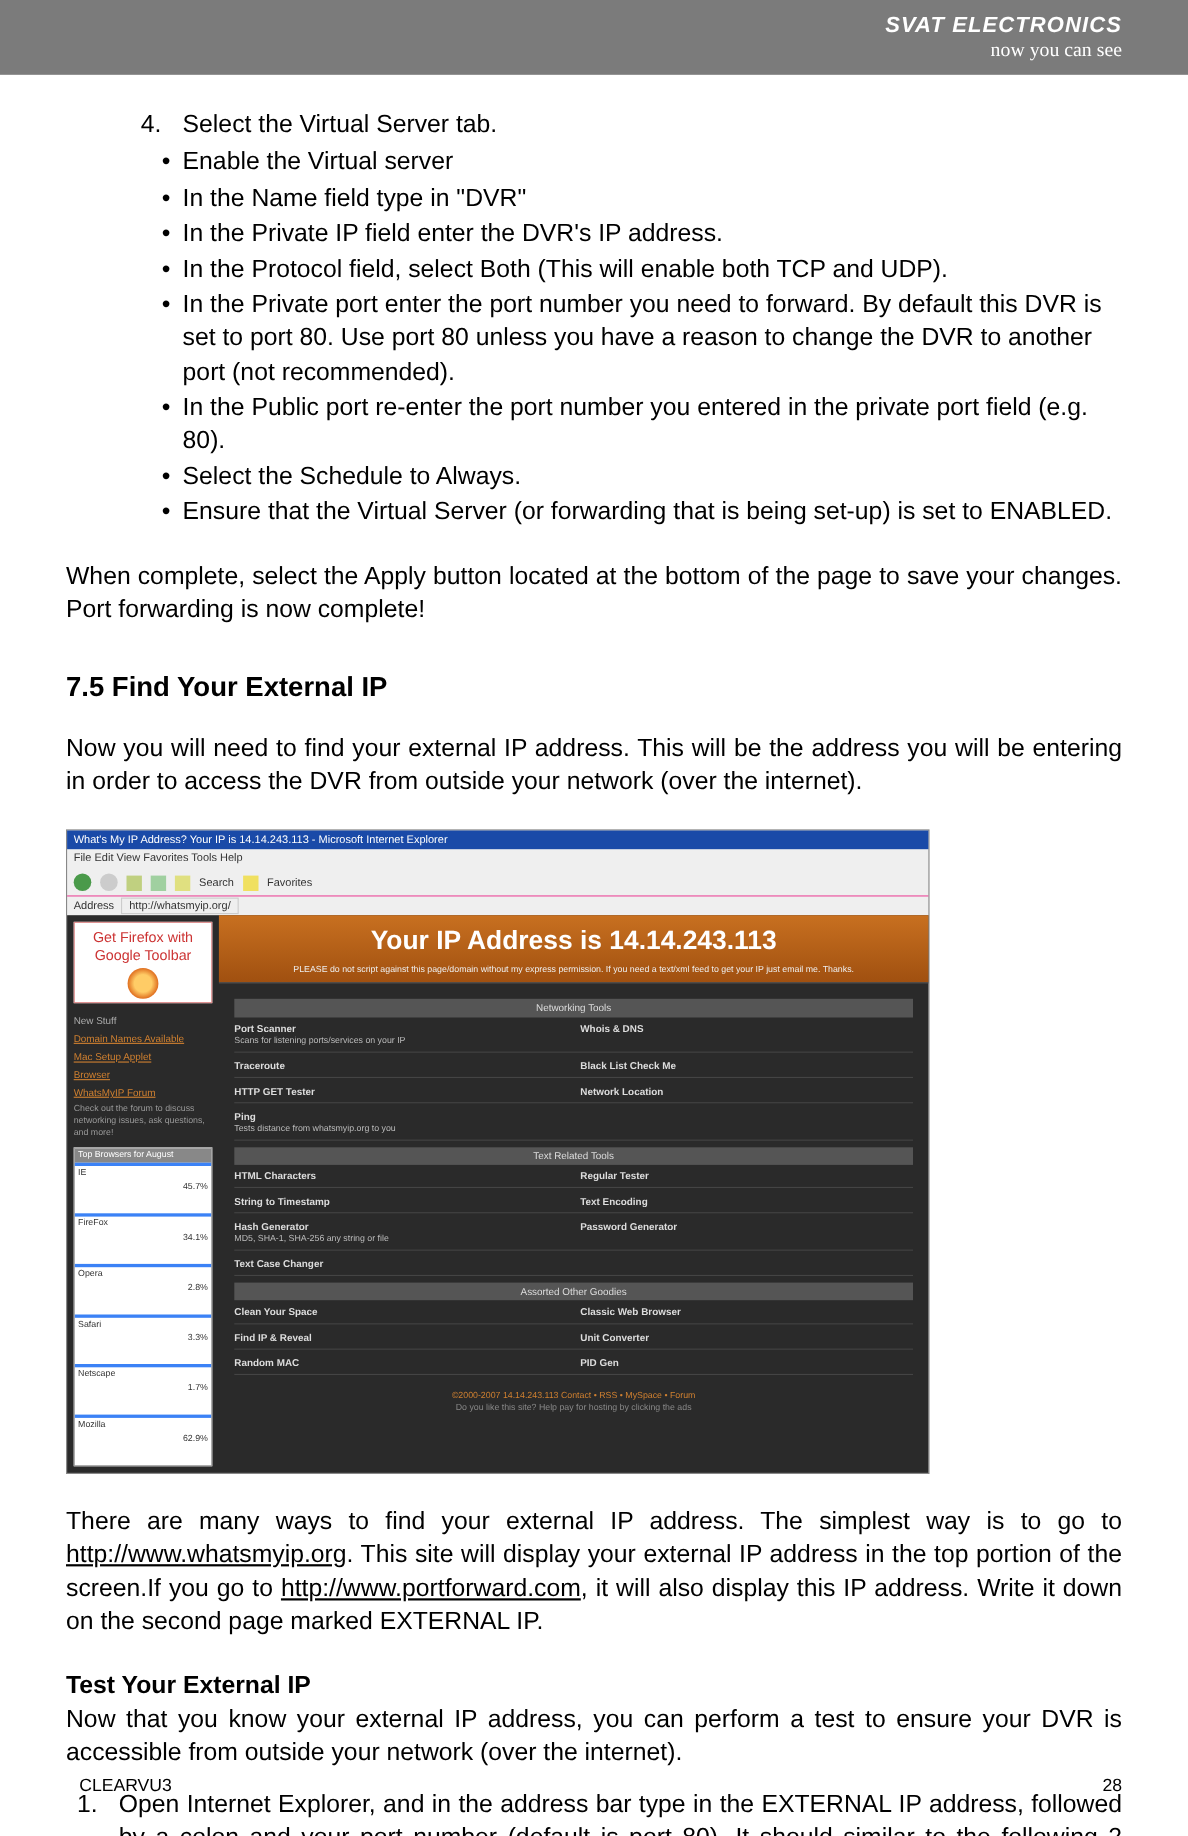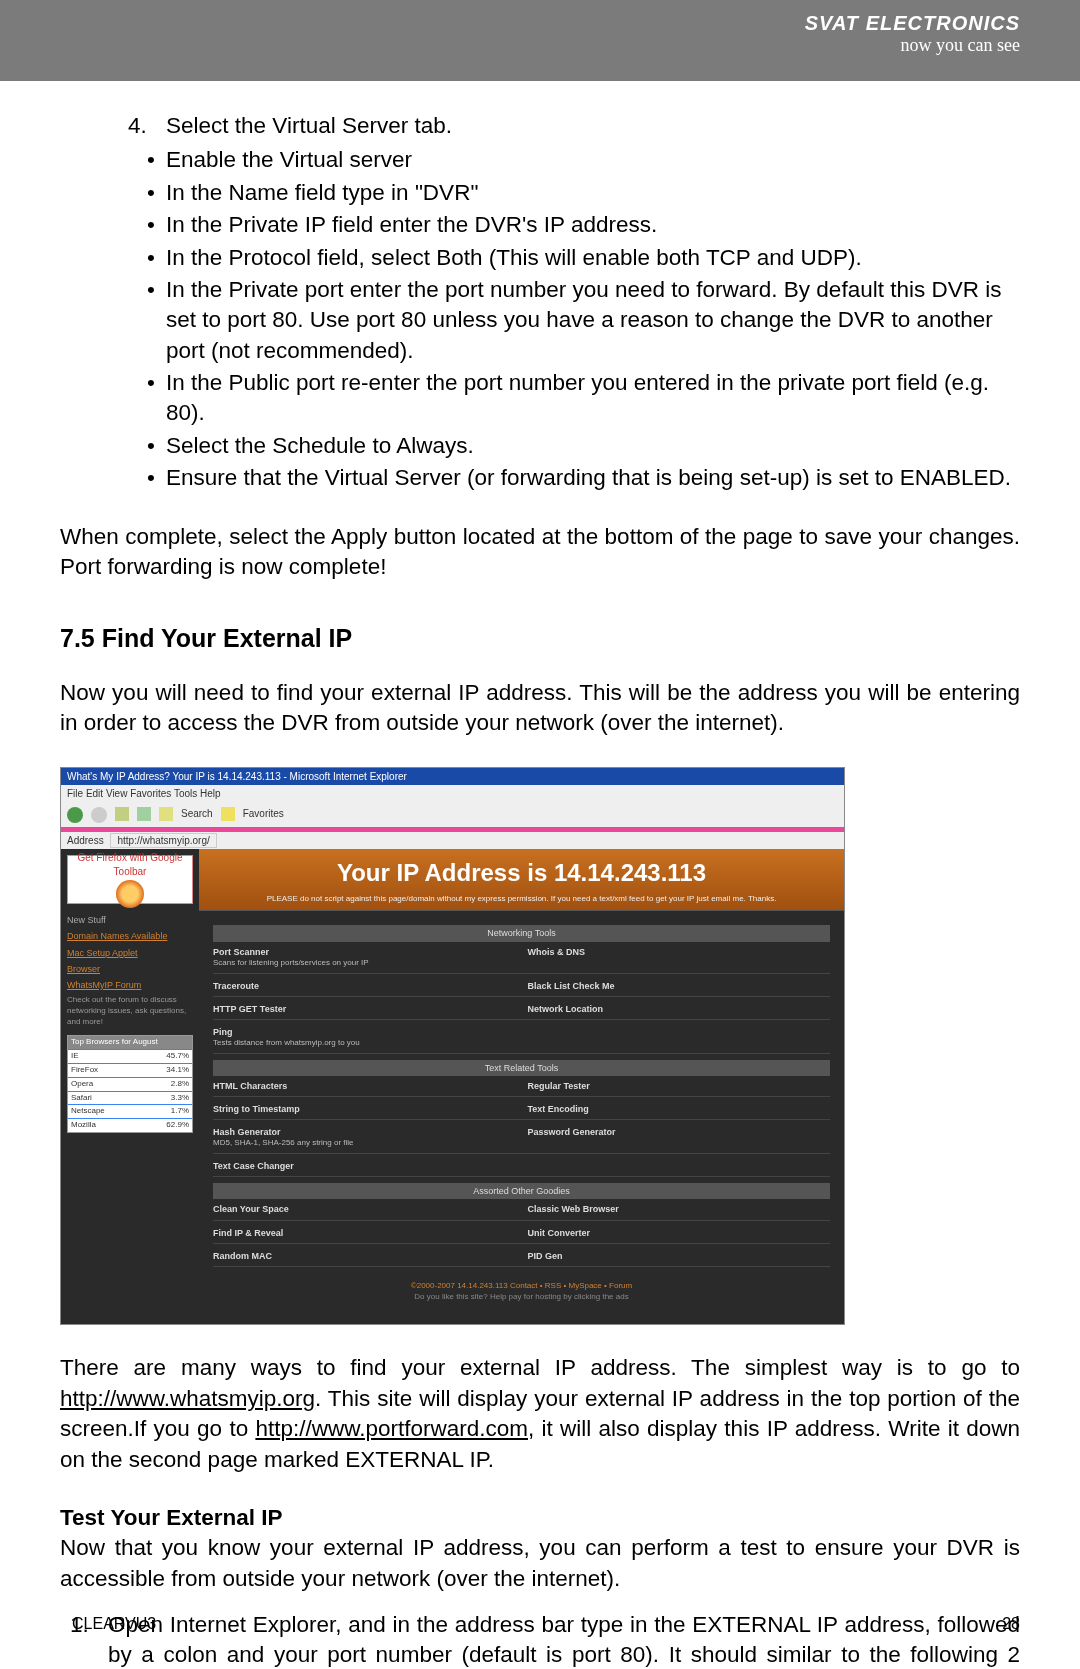--- a/index.html
+++ b/index.html
@@ -6,21 +6,21 @@
   body {
     width: 1080px;
     height: 1669px;
     background: #fff;
     font-family: Arial, Helvetica, sans-serif;
     color: #000;
     position: relative;
   }
   .header-bar {
     background: #7b7b7b;
-    height: 81px;
+    height: 68px;
     position: relative;
   }
   .brand {
     position: absolute;
     right: 60px;
     top: 12px;
     text-align: right;
     color: #fff;
   }
   .brand-top {
@@ -63,63 +63,63 @@
     background: #1a4aa8;
     color: #fff;
     padding: 2px 6px;
     font-size: 10px;
   }
   .shot-menu { padding: 2px 6px; font-size: 10px; color:#333; }
   .shot-toolbar {
     padding: 4px 6px;
     display: flex;
     gap: 8px;
-    align-items: flex-start;
-    border-bottom: 5px solid #ec4899;
+    align-items: flex-end;
+    border-bottom: 1px solid #ec4899;
   }
   .tb-circle { width:16px; height:16px; border-radius:50%; background:#4a9a4a; }
   .tb-sq { width:14px; height:14px; background:#c0d080; }
   .tb-url { padding:2px 6px; font-size:10px; }
   .shot-dark {
     background: #2a2a2a;
     color: #ccc;
     display: flex;
     min-height: 430px;
   }
   .shot-left {
     width: 138px;
     padding: 6px;
     flex-shrink: 0;
   }
   .ff-box {
     background:#fff;
     border:1px solid #d88;
-    height:49px;
+    height:74px;
     margin-bottom:10px;
     display:flex;
     align-items:center;
     justify-content:center;
-    font-size:10px;
+    font-size:13px;
     color:#c33;
     text-align:center;
     padding:2px;
     position:relative;
   }
   .ff-logo { width:28px; height:28px; border-radius:50%; background:radial-gradient(circle, #ffcc66 40%, #e07020 70%, #b04010 100%); }
   .side-link { color:#d08030; font-size:9px; margin:4px 0; text-decoration:underline; }
   .side-head { color:#aaa; font-size:9px; margin:6px 0 2px; }
   .side-table {
     background:#fff;
     color:#333;
     font-size:8px;
     margin-top:8px;
     border:1px solid #999;
   }
   .side-table .th { background:#888; color:#fff; padding:1px 3px; font-size:8px;}
-  .side-table .tr { display:flex; border-top:1px solid #3b82f6;}
+  .side-table .tr { display:flex; border-top:3px solid #3b82f6;flex-direction:column;}
   .side-table .td { padding:1px 3px; flex:1; }
   .side-table .td:last-child { text-align:right; flex:0 0 30px; }
   .shot-right { flex:1; }
   .ip-banner {
     background: linear-gradient(#c87020, #a05010);
     color:#fff;
     text-align:center;
     padding:8px 0 6px;
     font-size:24px;
     font-weight:bold;

